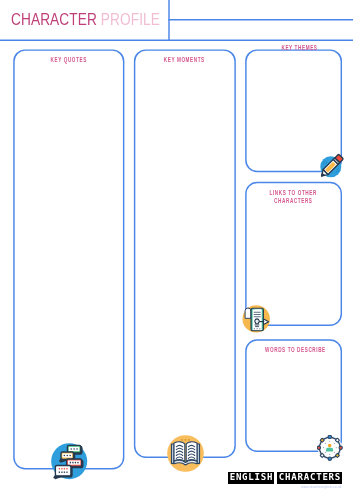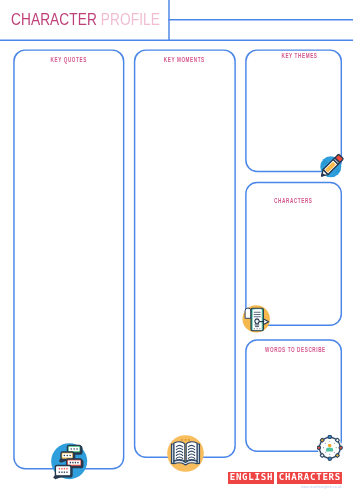--- a/index.html
+++ b/index.html
@@ -12,21 +12,21 @@
 
 
   .box{position:absolute;box-sizing:border-box;}
   #frame{position:absolute;left:0;top:0;width:353px;height:500px;pointer-events:none;}
   .bh{position:absolute;left:4px;right:4px;text-align:center;color:#d4568d;font-size:7.1px;letter-spacing:0.9px;line-height:8.6px;font-weight:700;}
   .bh>span{display:inline-block;white-space:nowrap;transform:scaleX(0.655);transform-origin:center;}
 
   .icon{position:absolute;}
 
   .logo{position:absolute;left:227.9px;top:471.8px;}
-  .logo-word{display:inline-block;background:#ef4444;color:#ffffff;font-family:"DejaVu Sans Mono",monospace;font-size:9.1px;font-weight:700;letter-spacing:0.76px;text-indent:0.76px;line-height:11.9px;height:11.9px;padding:0 1.0px;box-sizing:border-box;vertical-align:top;}
+  .logo-word{display:inline-block;background:#000000;color:#ffffff;font-family:"DejaVu Sans Mono",monospace;font-size:9.1px;font-weight:700;letter-spacing:0.76px;text-indent:0.76px;line-height:11.9px;height:11.9px;padding:0 1.0px;box-sizing:border-box;vertical-align:top;}
   .logo-gap{display:inline-block;width:2.7px;}
   .tagline{position:absolute;right:11.5px;top:484.6px;color:#b9c7ec;font-size:3.4px;letter-spacing:0.1px;white-space:nowrap;text-align:right;}
 </style>
 </head>
 <body>
 
 <div id="page">
 
   <svg id="frame" viewBox="0 0 353 500">
     <g stroke="#4a86e8" stroke-width="1.45" fill="none" stroke-linecap="butt">
@@ -46,25 +46,26 @@
   <div class="title"><span class="t1">CHARACTER</span><span class="t2"> PROFILE</span></div>
 
   <div class="box" style="left:133.9px;top:49.4px;width:101.8px;height:408.4px;">
     <div class="bh" style="top:7.0px;"><span>KEY MOMENTS</span></div>
   </div>
 
   <div class="box" style="left:13.3px;top:49.4px;width:110.8px;height:419.8px;">
     <div class="bh" style="top:7.0px;"><span>KEY QUOTES</span></div>
   </div>
 
-  <div class="box" style="left:245.2px;top:45px;width:108px;height:122.6px;">
+  <div class="box" style="left:245.2px;top:37px;width:108px;height:122.6px;">
     <div class="bh" style="top:7.0px;"><span>KEY THEMES</span></div>
   </div>
 
   <div class="box" style="left:245.2px;top:181.8px;width:96.6px;height:144px;">
+    <div class="bh" style="top:7.0px;"><span>LINKS TO OTHER</span></div>
     <div class="bh" style="top:14.8px;"><span>CHARACTERS</span></div>
   </div>
 
   <div class="box" style="left:245.2px;top:339.2px;width:74px;height:112.6px;">
     <div class="bh" style="top:7.0px;"><span>WORDS TO DESCRIBE</span></div>
   </div>
 
   <svg class="icon" style="left:317.0px;top:435.4px;width:25.6px;height:25.6px;" viewBox="0 0 51.2 51.2">
     <circle cx="25.6" cy="25.6" r="24.4" fill="#eef2f7"></circle>
     <path d="M25.6 3.4 L41.3 9.9 L47.8 25.6 L41.3 41.3 L25.6 47.8 L9.9 41.3 L3.4 25.6 L9.9 9.9 Z" fill="#ffffff" stroke="#2d4663" stroke-width="2.6" stroke-linejoin="round"></path>

